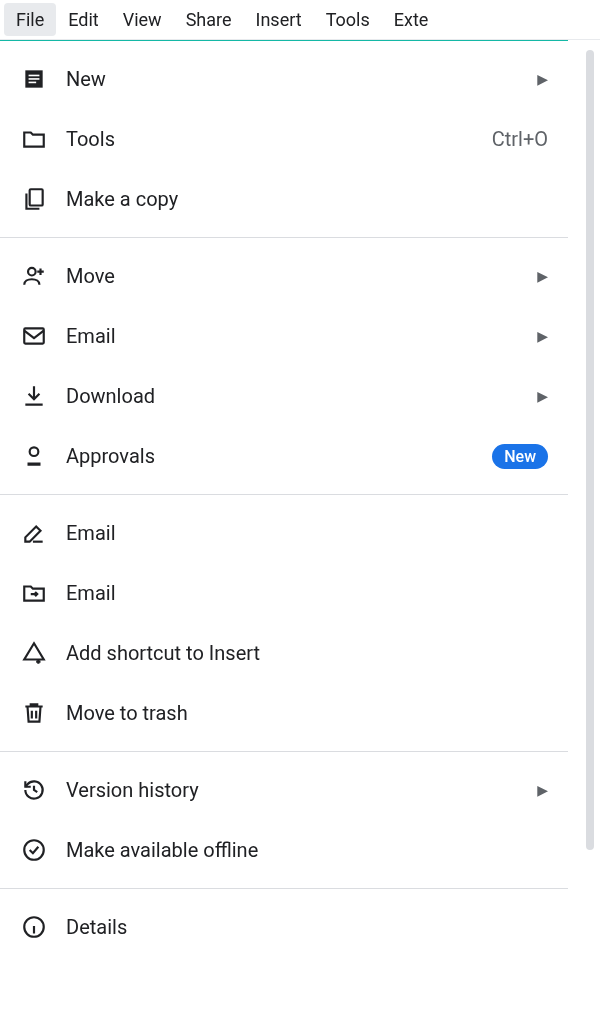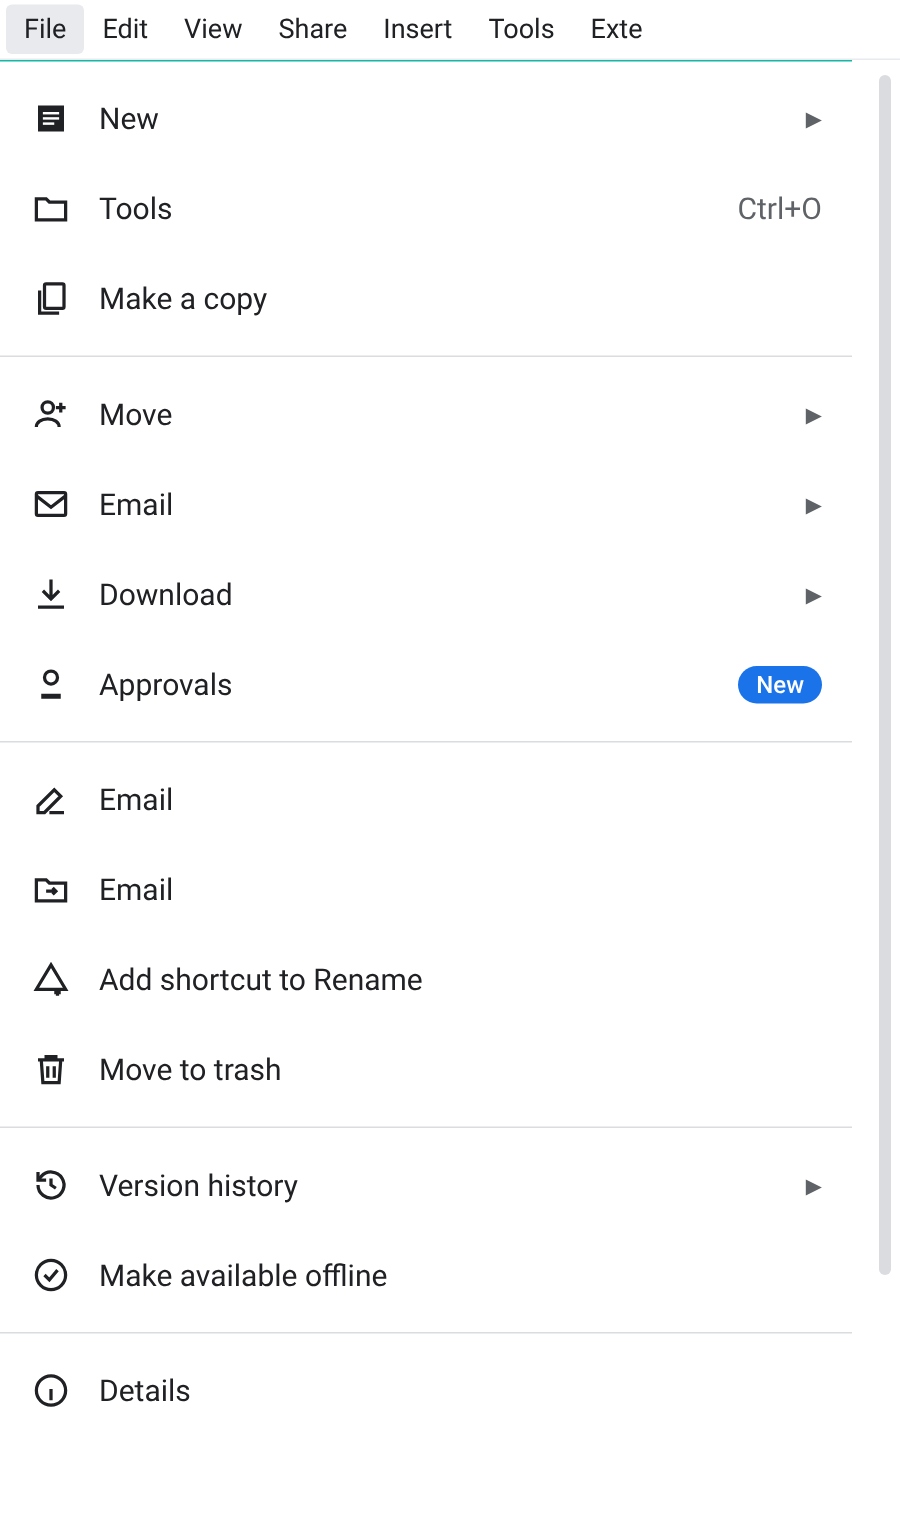--- a/index.html
+++ b/index.html
@@ -212,21 +212,21 @@
     <span class="menu-label">Email</span>
   </div>
 
   <div class="menu-item">
     <span class="menu-icon">
       <svg viewBox="0 0 24 24" fill="none" stroke="currentColor" stroke-width="2">
           <path d="M12 3l9 15H3z"></path>
           <path d="M16 22v-4M14 20h4" stroke-width="2"></path>
         </svg>
     </span>
-    <span class="menu-label">Add shortcut to Rename</span>
+    <span class="menu-label">Add shortcut to Insert</span>
   </div>
 
   <div class="menu-item">
     <span class="menu-icon">
       <svg viewBox="0 0 24 24" fill="none" stroke="currentColor" stroke-width="2">
           <path d="M4 6h16M9 6V4h6v2M6 6l1 14h10l1-14M10 10v7M14 10v7"></path>
         </svg>
     </span>
     <span class="menu-label">Move to trash</span>
   </div>

